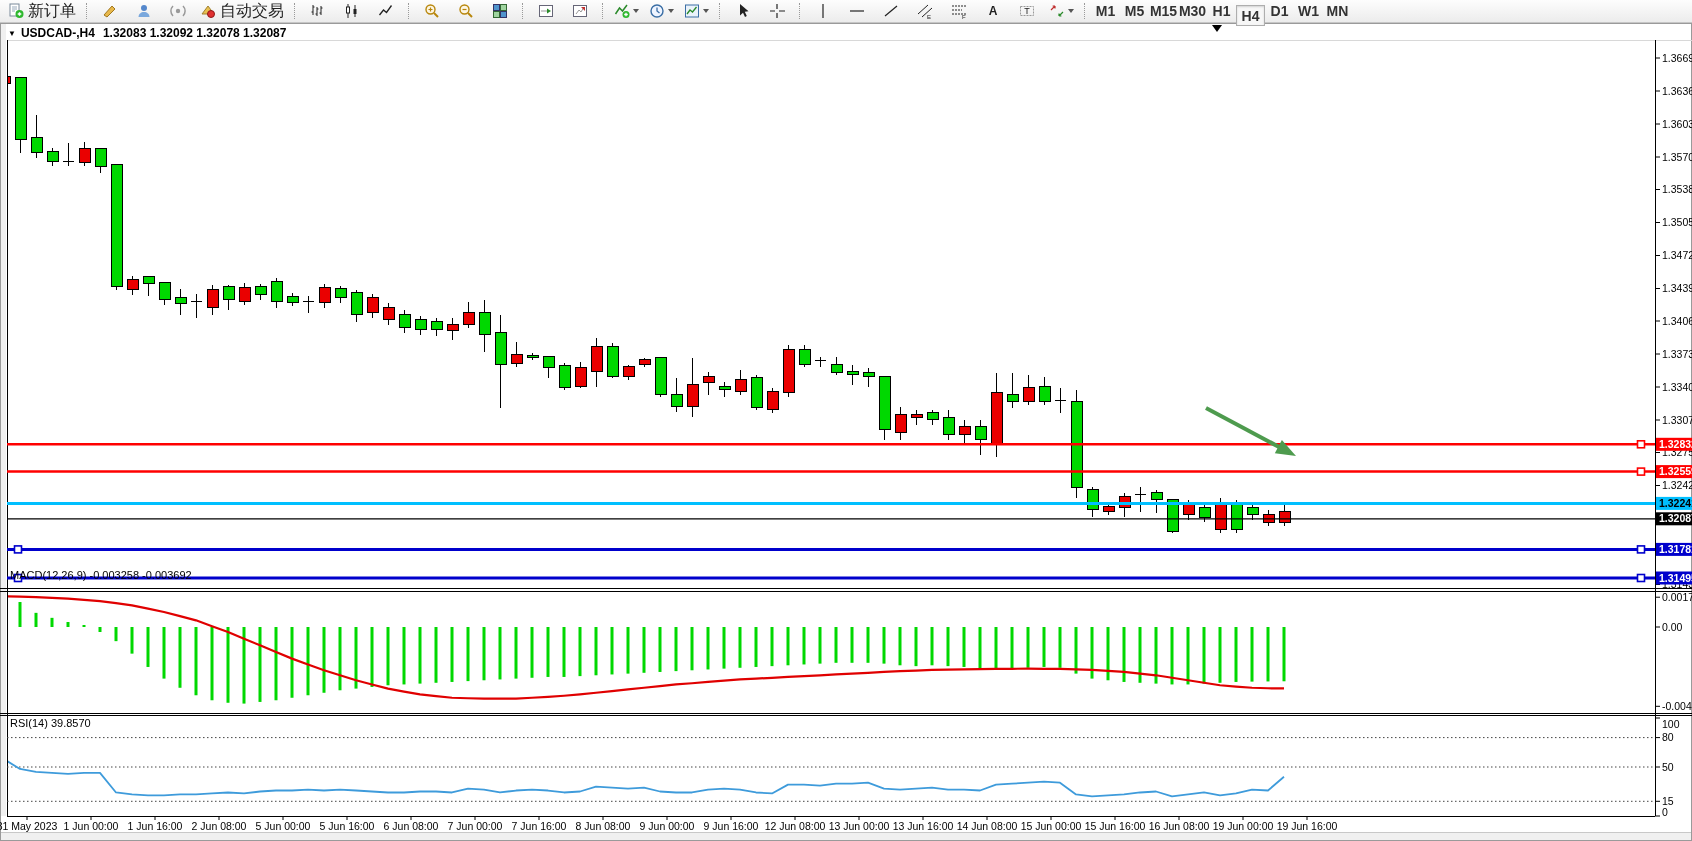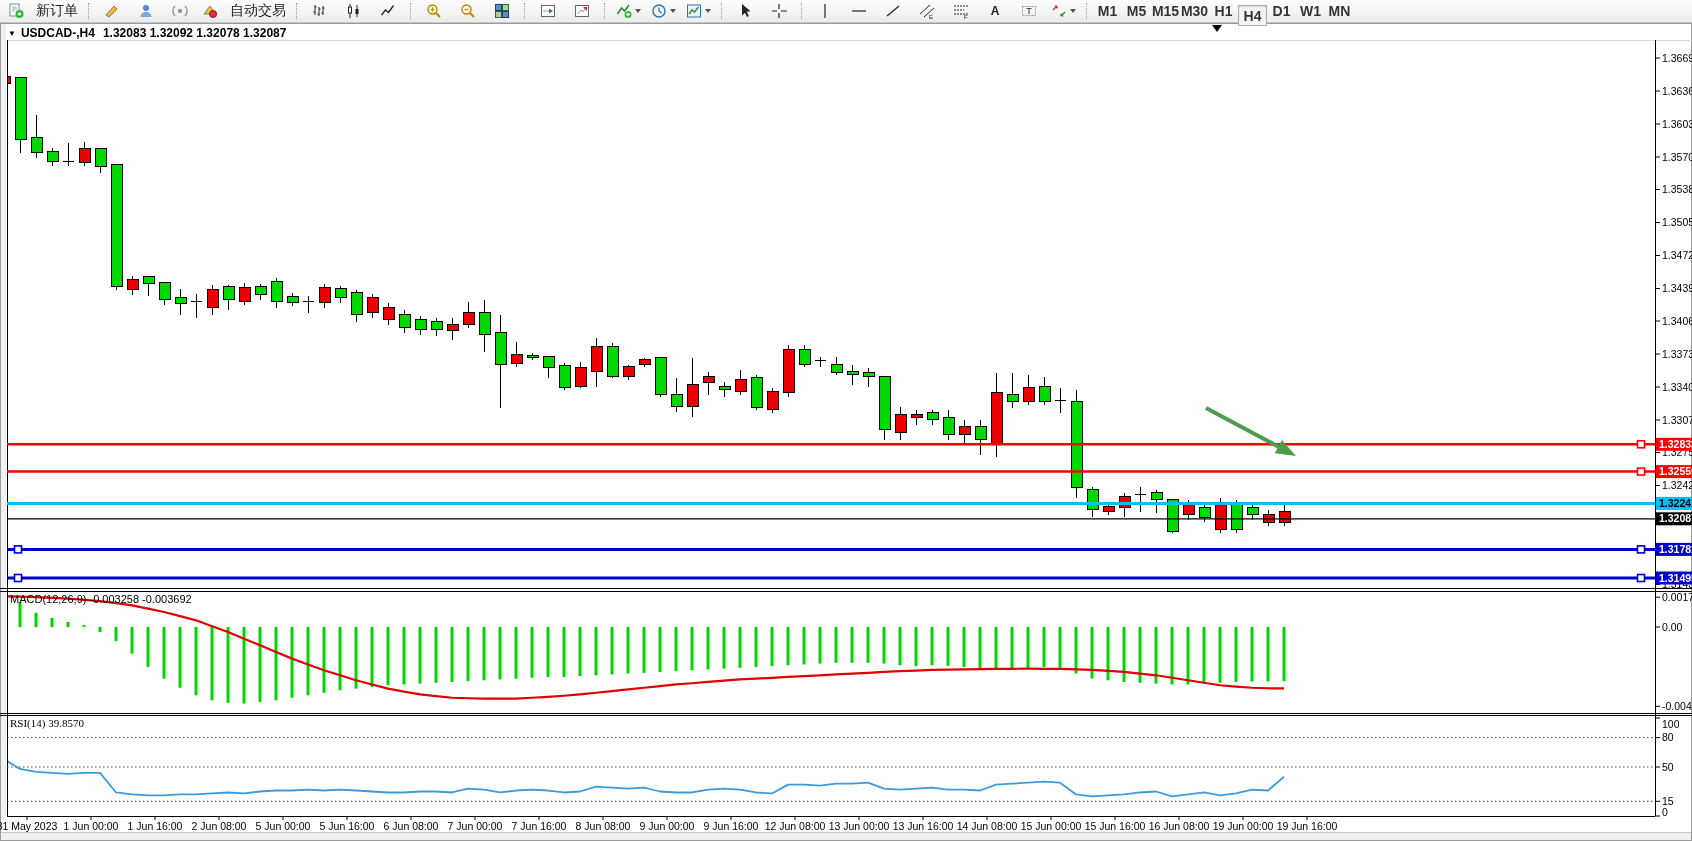--- a/index.html
+++ b/index.html
@@ -3,40 +3,40 @@
 <meta charset="utf-8">
 <style>
   html,body{margin:0;padding:0;background:#e9e9e9;font-family:"Liberation Sans",sans-serif;}
   #app{position:relative;width:1692px;height:841px;background:#fff;overflow:hidden;}
   
   #toolbar{position:absolute;top:0;left:0;width:1692px;height:23px;
     background:linear-gradient(#fdfdfd,#ececec);border-bottom:1px solid #c6c6c6;
     display:flex;align-items:center;padding-left:3px;box-sizing:border-box;z-index:5;}
   .tb-btn{height:20px;min-width:24px;display:inline-flex;align-items:center;justify-content:center;
     padding:0 3px;margin:0 1px;border:1px solid transparent;border-radius:2px;color:#222;cursor:default;}
-  .tb-btn .lbl{font-size:14px;margin-left:12px;white-space:nowrap;}
+  .tb-btn .lbl{font-size:16px;margin-left:4px;white-space:nowrap;}
   .tb-btn svg{display:block;}
   .tb-sep{width:1px;height:16px;border-left:1px dotted #9a9a9a;margin:0 5px;}
   .caret{width:0;height:0;border-left:3px solid transparent;border-right:3px solid transparent;
     border-top:4px solid #555;margin-left:3px;}
   .tf-btn{height:19px;width:27px;display:inline-flex;align-items:center;justify-content:center;
     font-size:14px;font-weight:bold;color:#333;border:1px solid transparent;margin:0;}
   .tf-btn.active{background:#f7f7f7;border:1px solid #aeaeae;box-shadow:inset 0 1px 2px rgba(0,0,0,.15);margin-top:9px;}
   #tb-right{position:absolute;right:6px;top:0;height:23px;display:flex;align-items:center;}
   .tb-right-btn{position:relative;width:24px;height:20px;display:inline-flex;align-items:center;justify-content:center;}
   .badge{position:absolute;top:0px;right:-5px;background:#e23222;color:#fff;border-radius:8px;
     font-size:9px;font-weight:bold;width:14px;height:14px;line-height:14px;text-align:center;}
   
   #title-bar{position:absolute;top:26px;left:8px;font-size:12px;font-weight:bold;color:#000;z-index:4;
     display:flex;align-items:center;}
   #title-bar .tri{font-size:8px;margin-right:5px;}
   #title-bar .ohlc{margin-left:8px;font-weight:bold;}
   .ind-label{position:absolute;left:10px;font-size:11px;color:#000;z-index:4;}
-  #macd-label{top:593px;}
-  #rsi-label{top:717px;font-family:Liberation Serif, serif;}
+  #macd-label{top:569px;}
+  #rsi-label{top:717px;}
   #plot{position:absolute;top:0;left:0;z-index:1;}
   #plot text{font-family:"Liberation Sans",sans-serif;}
 </style>
 </head>
 <body>
 
 <div id="app">
   <div id="toolbar">
       <div class="tb-btn">
         <span>

